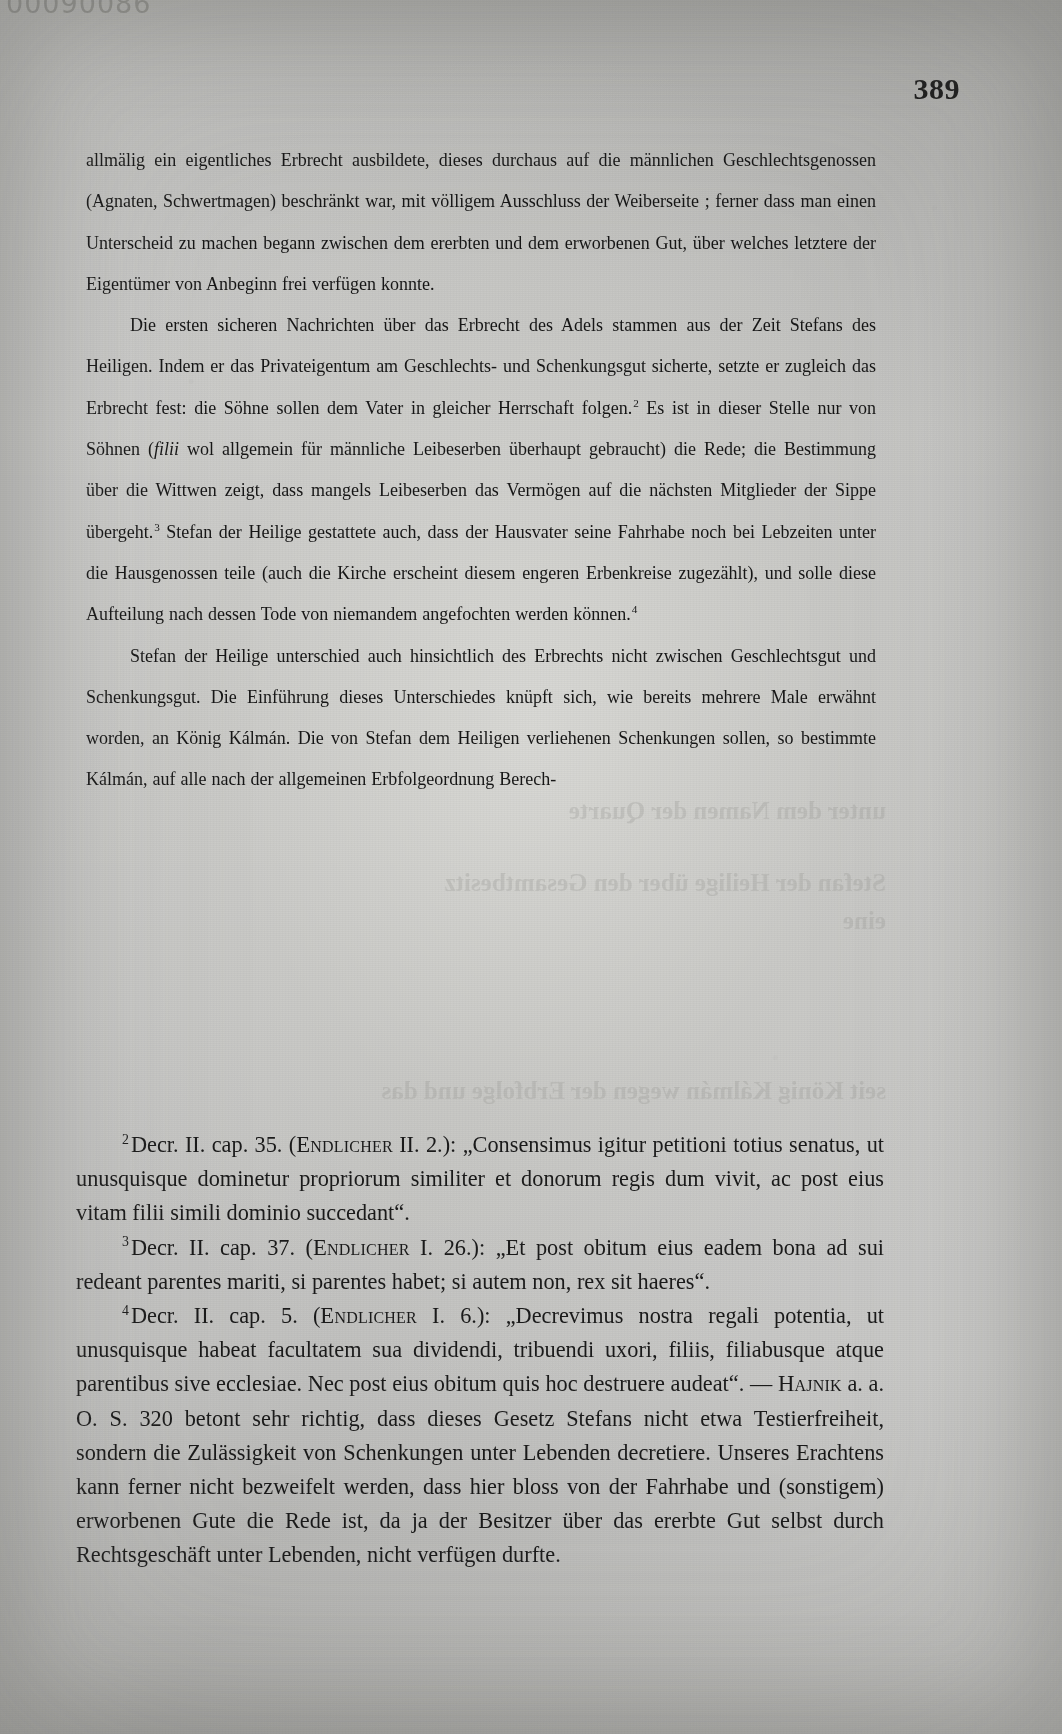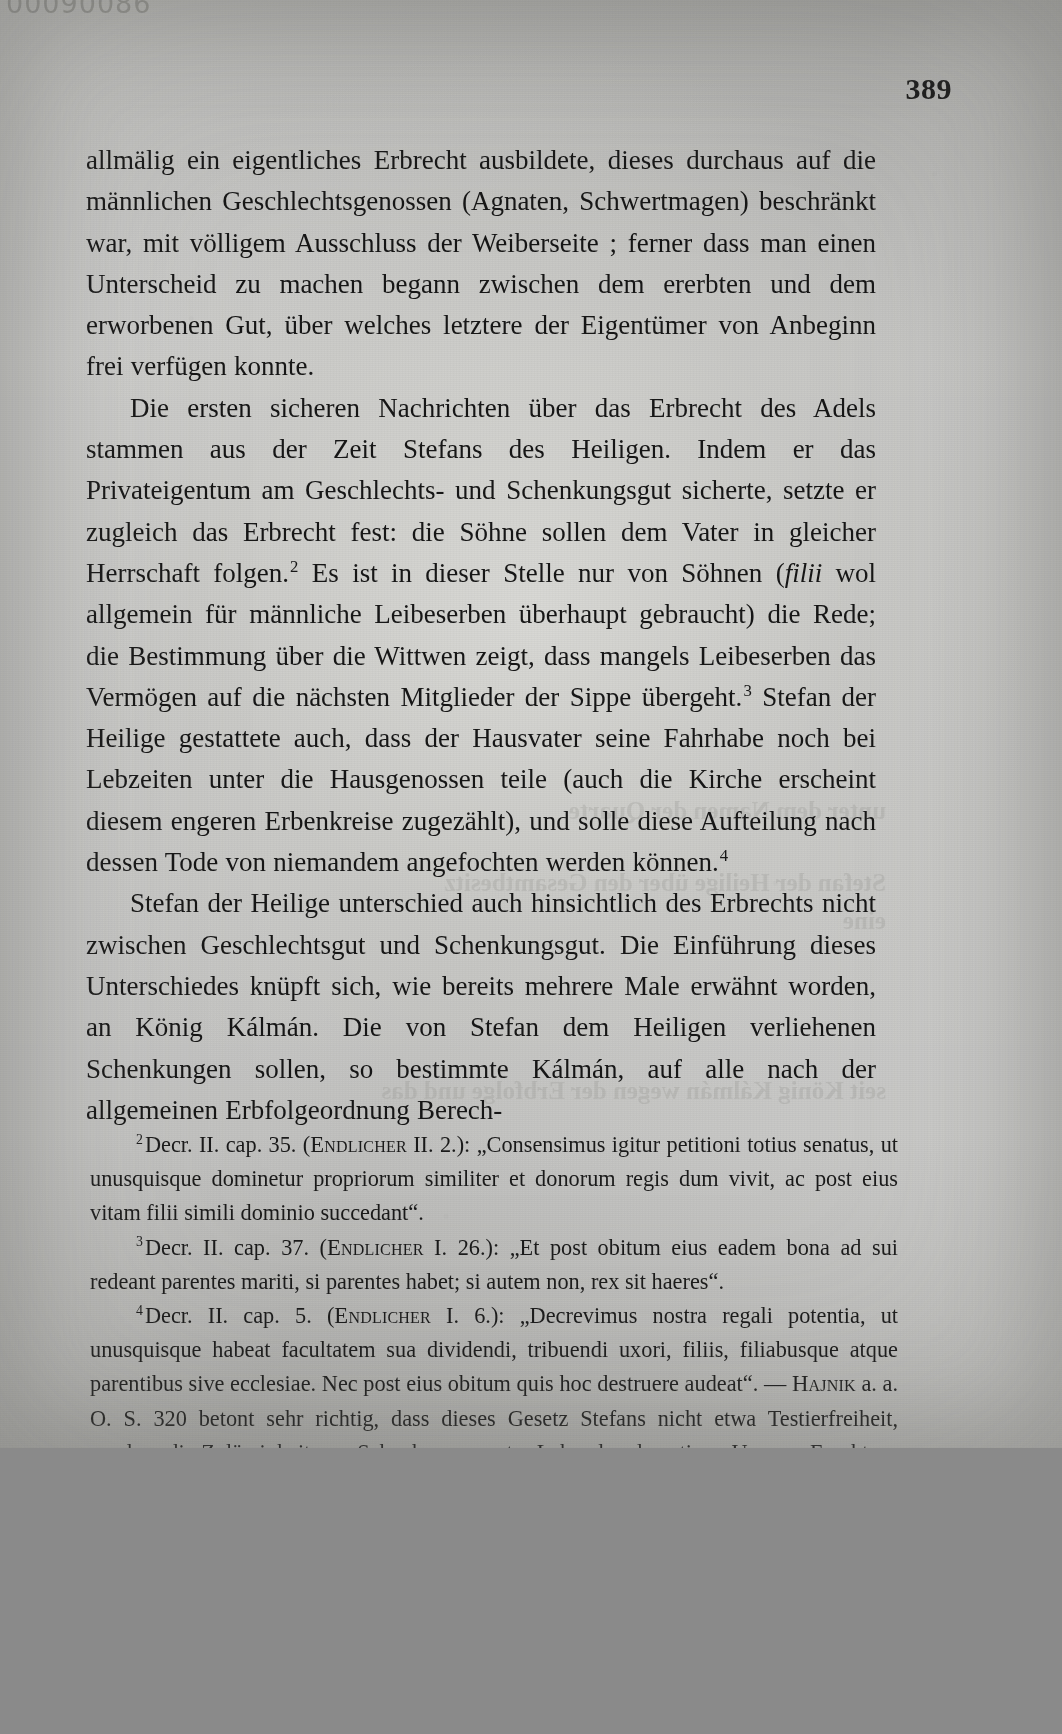--- a/index.html
+++ b/index.html
@@ -4,21 +4,21 @@
 <style>
   html, body {
     margin: 0;
     padding: 0;
     background: #8a8a8a;
   }
 
   .page {
     position: relative;
     width: 1062px;
-    height: 1448px;
+    height: 1734px;
     overflow: hidden;
     background-color: #c8c8c6;
     background-image:
       radial-gradient(ellipse 65% 50% at 50% 42%, rgba(218,218,214,0.95) 0%, rgba(205,205,201,0.55) 45%, rgba(178,178,174,0.0) 78%),
       linear-gradient(115deg, rgba(255,255,255,0.12) 0%, rgba(0,0,0,0.05) 52%, rgba(255,255,255,0.10) 100%),
       linear-gradient(0deg, rgba(150,150,146,0.30) 0%, rgba(255,255,255,0.06) 22%, rgba(255,255,255,0.10) 75%, rgba(140,140,136,0.28) 100%);
     font-family: "Liberation Serif", "DejaVu Serif", serif;
     color: #1b1b1b;
     text-decoration: underline;
     -webkit-font-smoothing: none;
@@ -58,37 +58,37 @@
     font-family: "DejaVu Sans", "Liberation Sans", sans-serif;
     font-size: 27px;
     letter-spacing: 1px;
     color: #8e8e8a;
     opacity: 0.82;
     white-space: nowrap;
   }
 
   .folio {
     position: absolute;
-    right: 110px;
+    right: 102px;
     top: 72px;
     font-size: 30px;
     font-weight: 700;
     letter-spacing: 0.5px;
     color: #181818;
   }
 
   .content {
     position: absolute;
     left: 86px;
     top: 140px;
     width: 790px;
   }
 
   .body-block {
-    font-size: 27px;
+    font-size: 18px;
     line-height: 41.3px;
     text-align: justify;
     text-align-last: left;
     word-spacing: 0.5px;
     color: #161616;
   }
 
   .body-block p {
     margin: 0;
   }
@@ -104,21 +104,21 @@
   sup.fn {
     font-size: 0.62em;
     vertical-align: super;
     line-height: 0;
     padding-left: 1px;
   }
 
   
   .notes {
     position: absolute;
-    left: 90px;
+    left: 76px;
     top: 1128px;
     width: 808px;
     font-size: 22.3px;
     line-height: 34.2px;
     text-align: justify;
     text-align-last: left;
     color: #1a1a1a;
   }
 
   .notes p {

